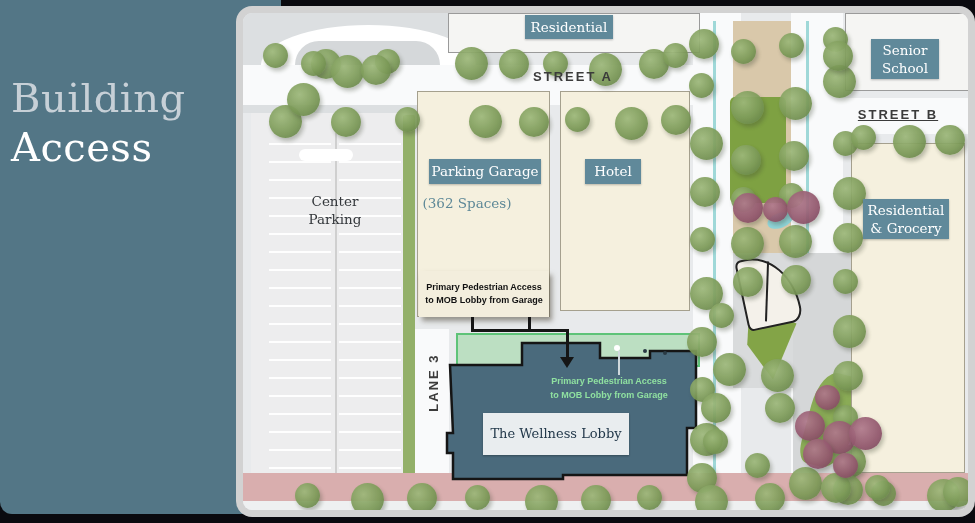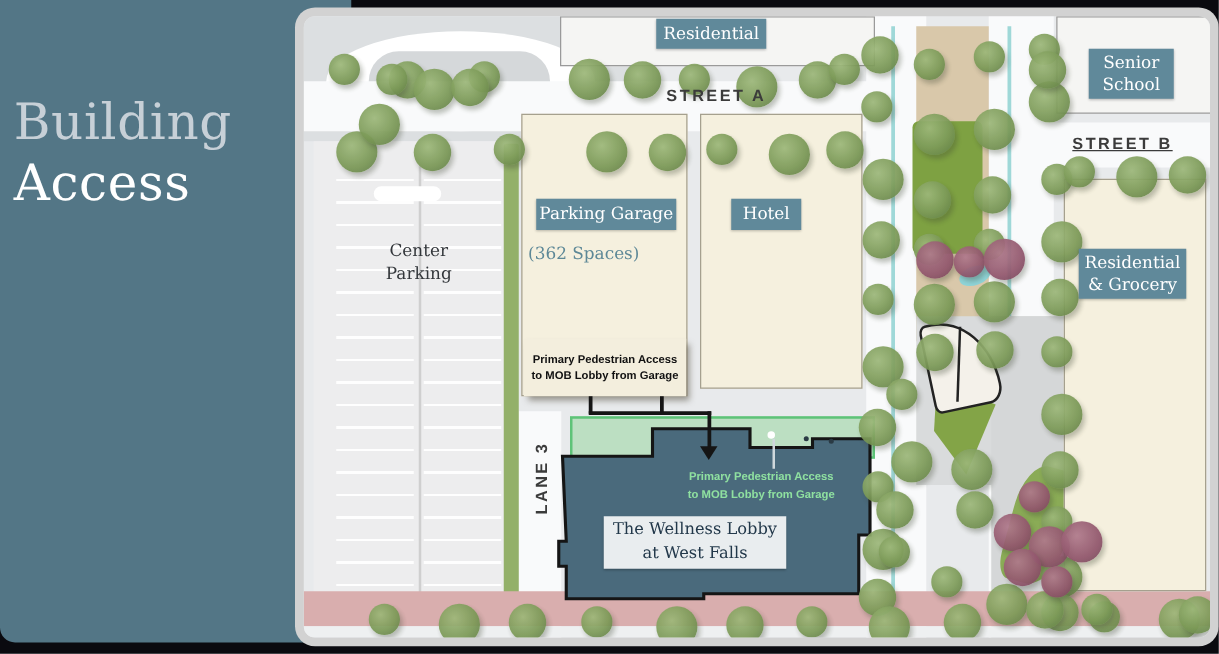--- a/index.html
+++ b/index.html
@@ -217,21 +217,20 @@
     <div class="abs tealbox" style="left:620px;top:186px;width:86px;height:40px;">
       <span>Residential</span>
       <span>&amp; Grocery</span>
     </div>
     <div class="abs dark-serif" style="left:42px;top:180px;width:100px;">
       <span>Center</span><br>
       <span>Parking</span>
     </div>
     <div class="abs wellness-label" style="left:240px;top:400px;width:146px;height:42px;">
       <span>The Wellness Lobby</span>
-      <span>at West Falls</span>
     </div>
 
   <div class="tree s0" style="left: 68px; top: 36px;"></div>
       <div class="tree s1" style="left: 132px; top: 36px;"></div>
       <div class="tree s2" style="left: 212px; top: 34px;"></div>
       <div class="tree s0" style="left: 256px; top: 36px;"></div>
       <div class="tree s1" style="left: 300px; top: 38px;"></div>
       <div class="tree s2" style="left: 346px; top: 40px;"></div>
       <div class="tree s0" style="left: 396px; top: 36px;"></div>
       <div class="tree s1" style="left: 420px; top: 30px;"></div>

